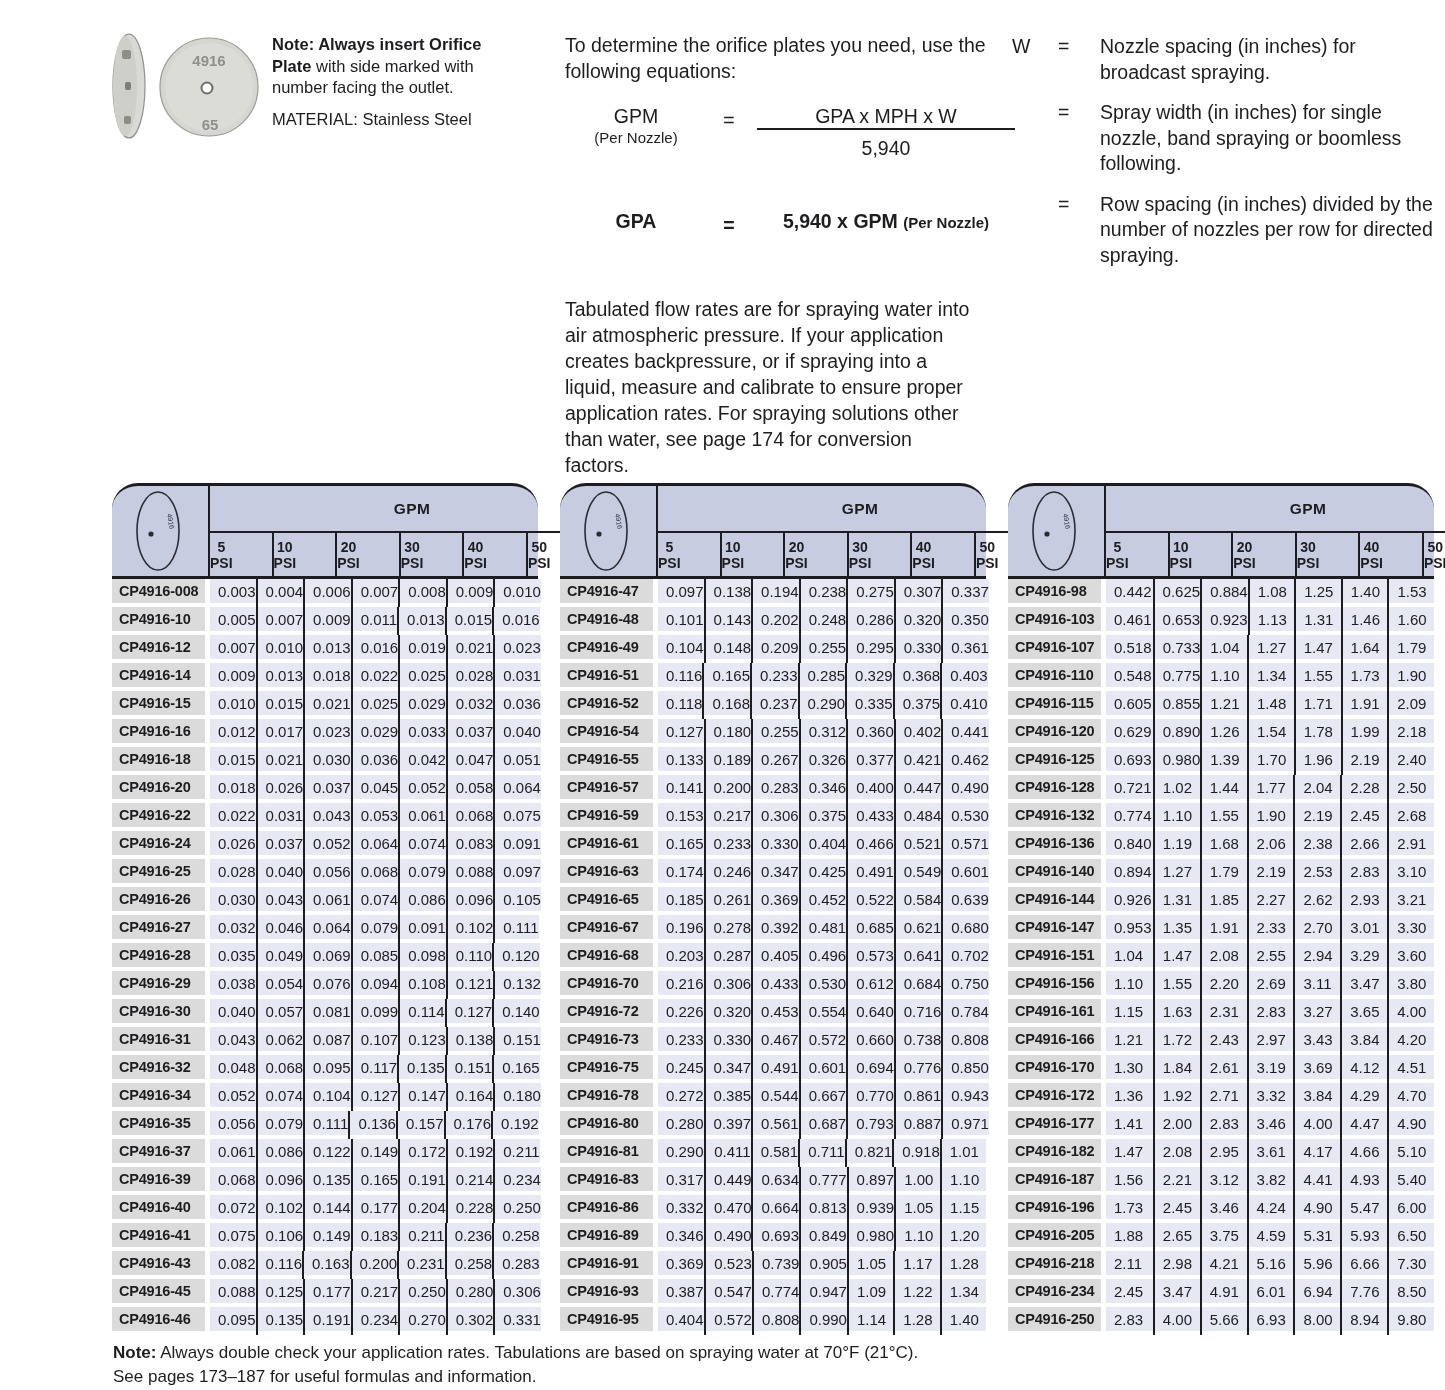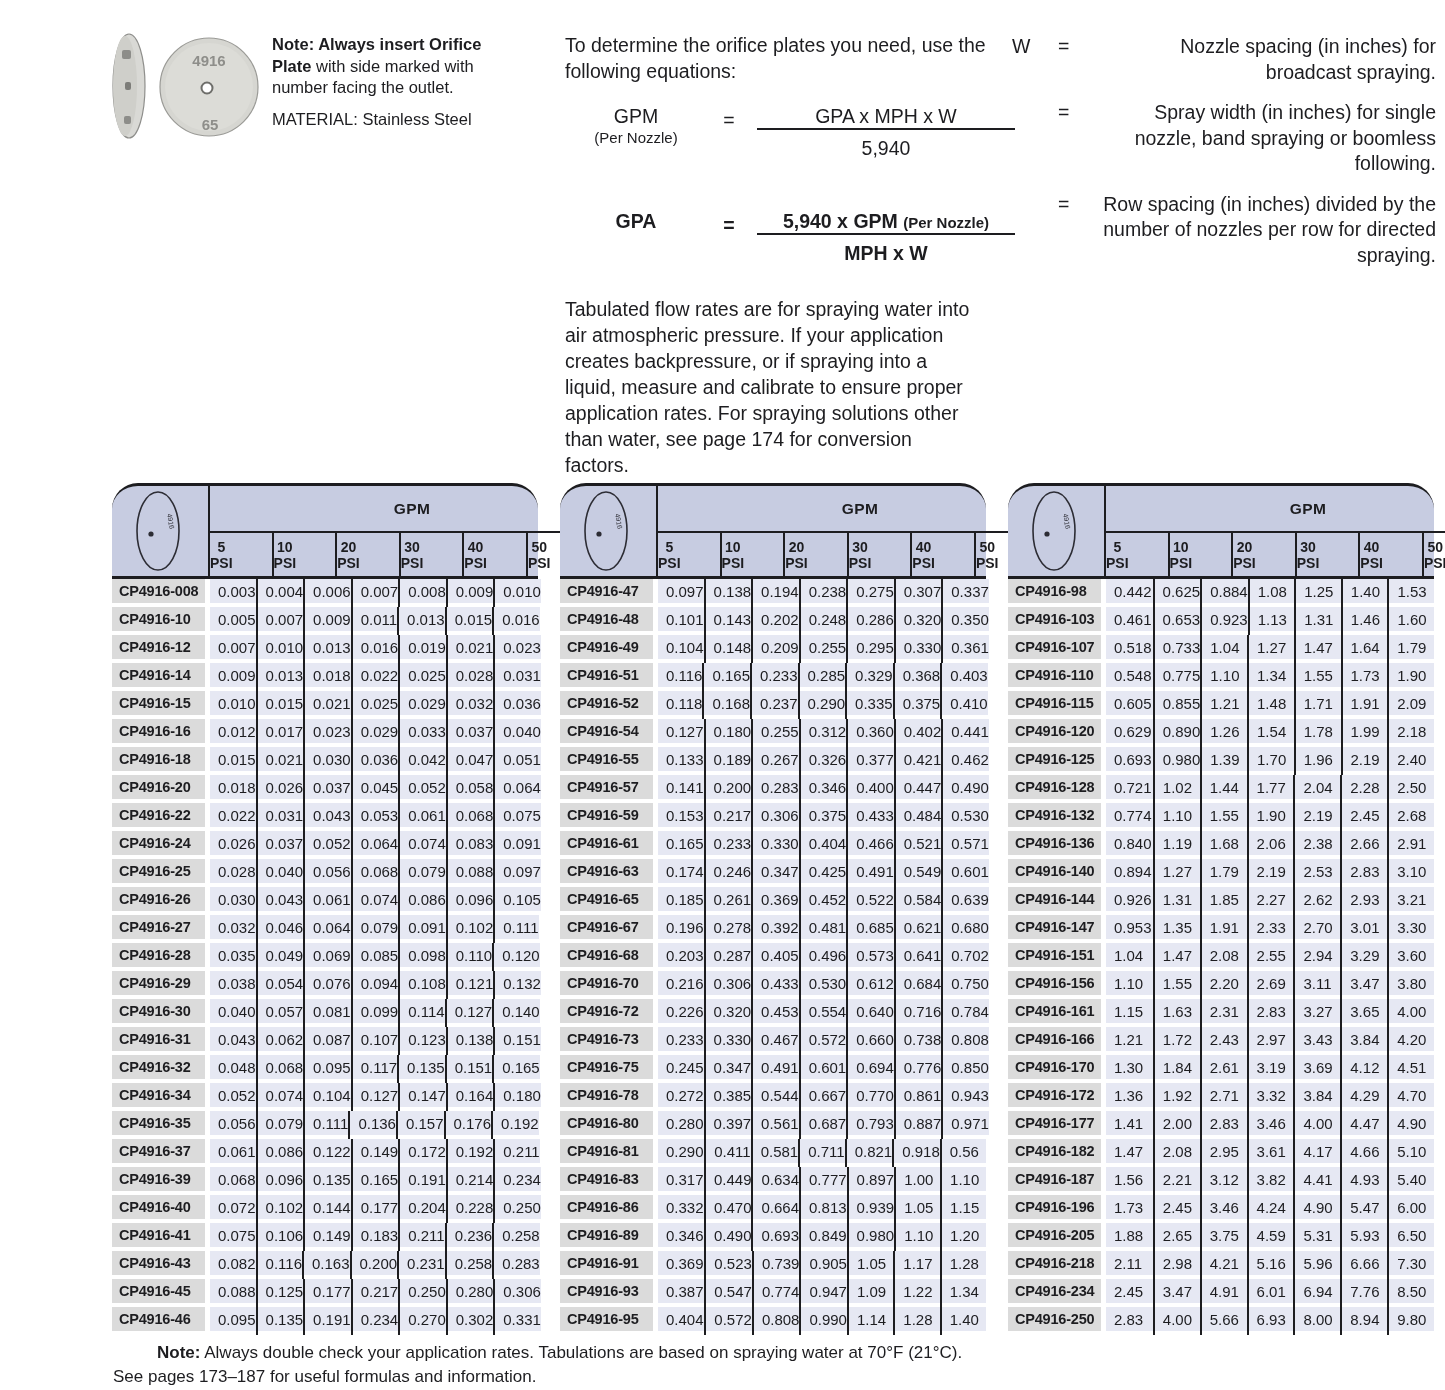--- a/index.html
+++ b/index.html
@@ -29,21 +29,21 @@
   .frac .den { border-top:2px solid #1d1d20; padding-top:7px; }
 
   
   .w-section {
     position:absolute; left:1012px; top:34px; width:424px;
     font-size:19.5px; line-height:25.5px;
     display:grid; grid-template-columns:46px 42px 1fr; row-gap:15px;
   }
   .w-symbol { grid-column:1; grid-row:1; }
   .w-eq { grid-column:2; }
-  .w-text { grid-column:3;text-align:right; }
+  .w-text { grid-column:3; }
 
   
   .flow-note { position:absolute; left:565px; top:296px; width:412px; font-size:19.5px; line-height:26px; }
 
   
   .otable { position:absolute; top:483px; width:426px; }
   .t1 { left:112px; } .t2 { left:560px; } .t3 { left:1008px; }
 
   .thead {
     display:grid; grid-template-columns:98px repeat(7,1fr); grid-template-rows:47px 43px;
@@ -64,21 +64,21 @@
   .part { background:#dbdbdb; background-clip:content-box; padding:0 5px 4px 0;
     font-weight:bold; font-size:14.5px; display:flex; align-items:center; }
   .part span { padding-left:7px; letter-spacing:-0.2px; white-space:nowrap; }
   .val { background:#e6e8f3; background-clip:content-box; padding:0 0 4px 0;
     font-size:15px; display:flex; align-items:center; }
   .val span { padding-left:8px; white-space:nowrap; }
   .val + .val { border-left:2.2px solid #1d1d20; }
 
   
   .footer { position:absolute; left:113px; top:1341px; width:940px; font-size:17px; line-height:23.5px; }
-  .footer b { font-weight:bold;margin-left:44px; }
+  .footer b { font-weight:bold; }
 </style>
 </head>
 <body>
 
 <div class="page">
 
   <div class="plates">
     <svg width="172" height="124" viewBox="0 0 172 124">
       <ellipse cx="33" cy="62" rx="16" ry="52" fill="#d9d9d5" stroke="#8f8f8c" stroke-width="1.2"></ellipse>
       <ellipse cx="29" cy="62" rx="12" ry="50" fill="#cfcfca" stroke="none"></ellipse>
@@ -113,21 +113,20 @@
       </div>
     </div>
 
     <div class="eqrow gpa">
       <div class="eq-label">
         <div>GPA</div>
       </div>
       <div class="eq-equals">=</div>
       <div class="frac">
         <div class="num"><span>5,940 x GPM </span><span class="small">(Per Nozzle)</span></div>
-        <div class="den">MPH x W</div>
       </div>
     </div>
   </div>
 
   <div class="w-section">
     <div class="w-symbol">W</div>
     <div class="w-eq">=</div>
     <div class="w-text">Nozzle spacing (in inches) for broadcast spraying.</div>
     <div class="w-eq">=</div>
     <div class="w-text">Spray width (in inches) for single nozzle, band spraying or boomless following.</div>
@@ -1458,21 +1457,21 @@
           <div class="val">
             <span>0.711</span>
           </div>
           <div class="val">
             <span>0.821</span>
           </div>
           <div class="val">
             <span>0.918</span>
           </div>
           <div class="val">
-            <span>0.56</span>
+            <span>1.01</span>
           </div>
         </div>
         <div class="trow">
           <div class="part">
             <span>CP4916-83</span>
           </div>
           <div class="val">
             <span>0.317</span>
           </div>
           <div class="val">

